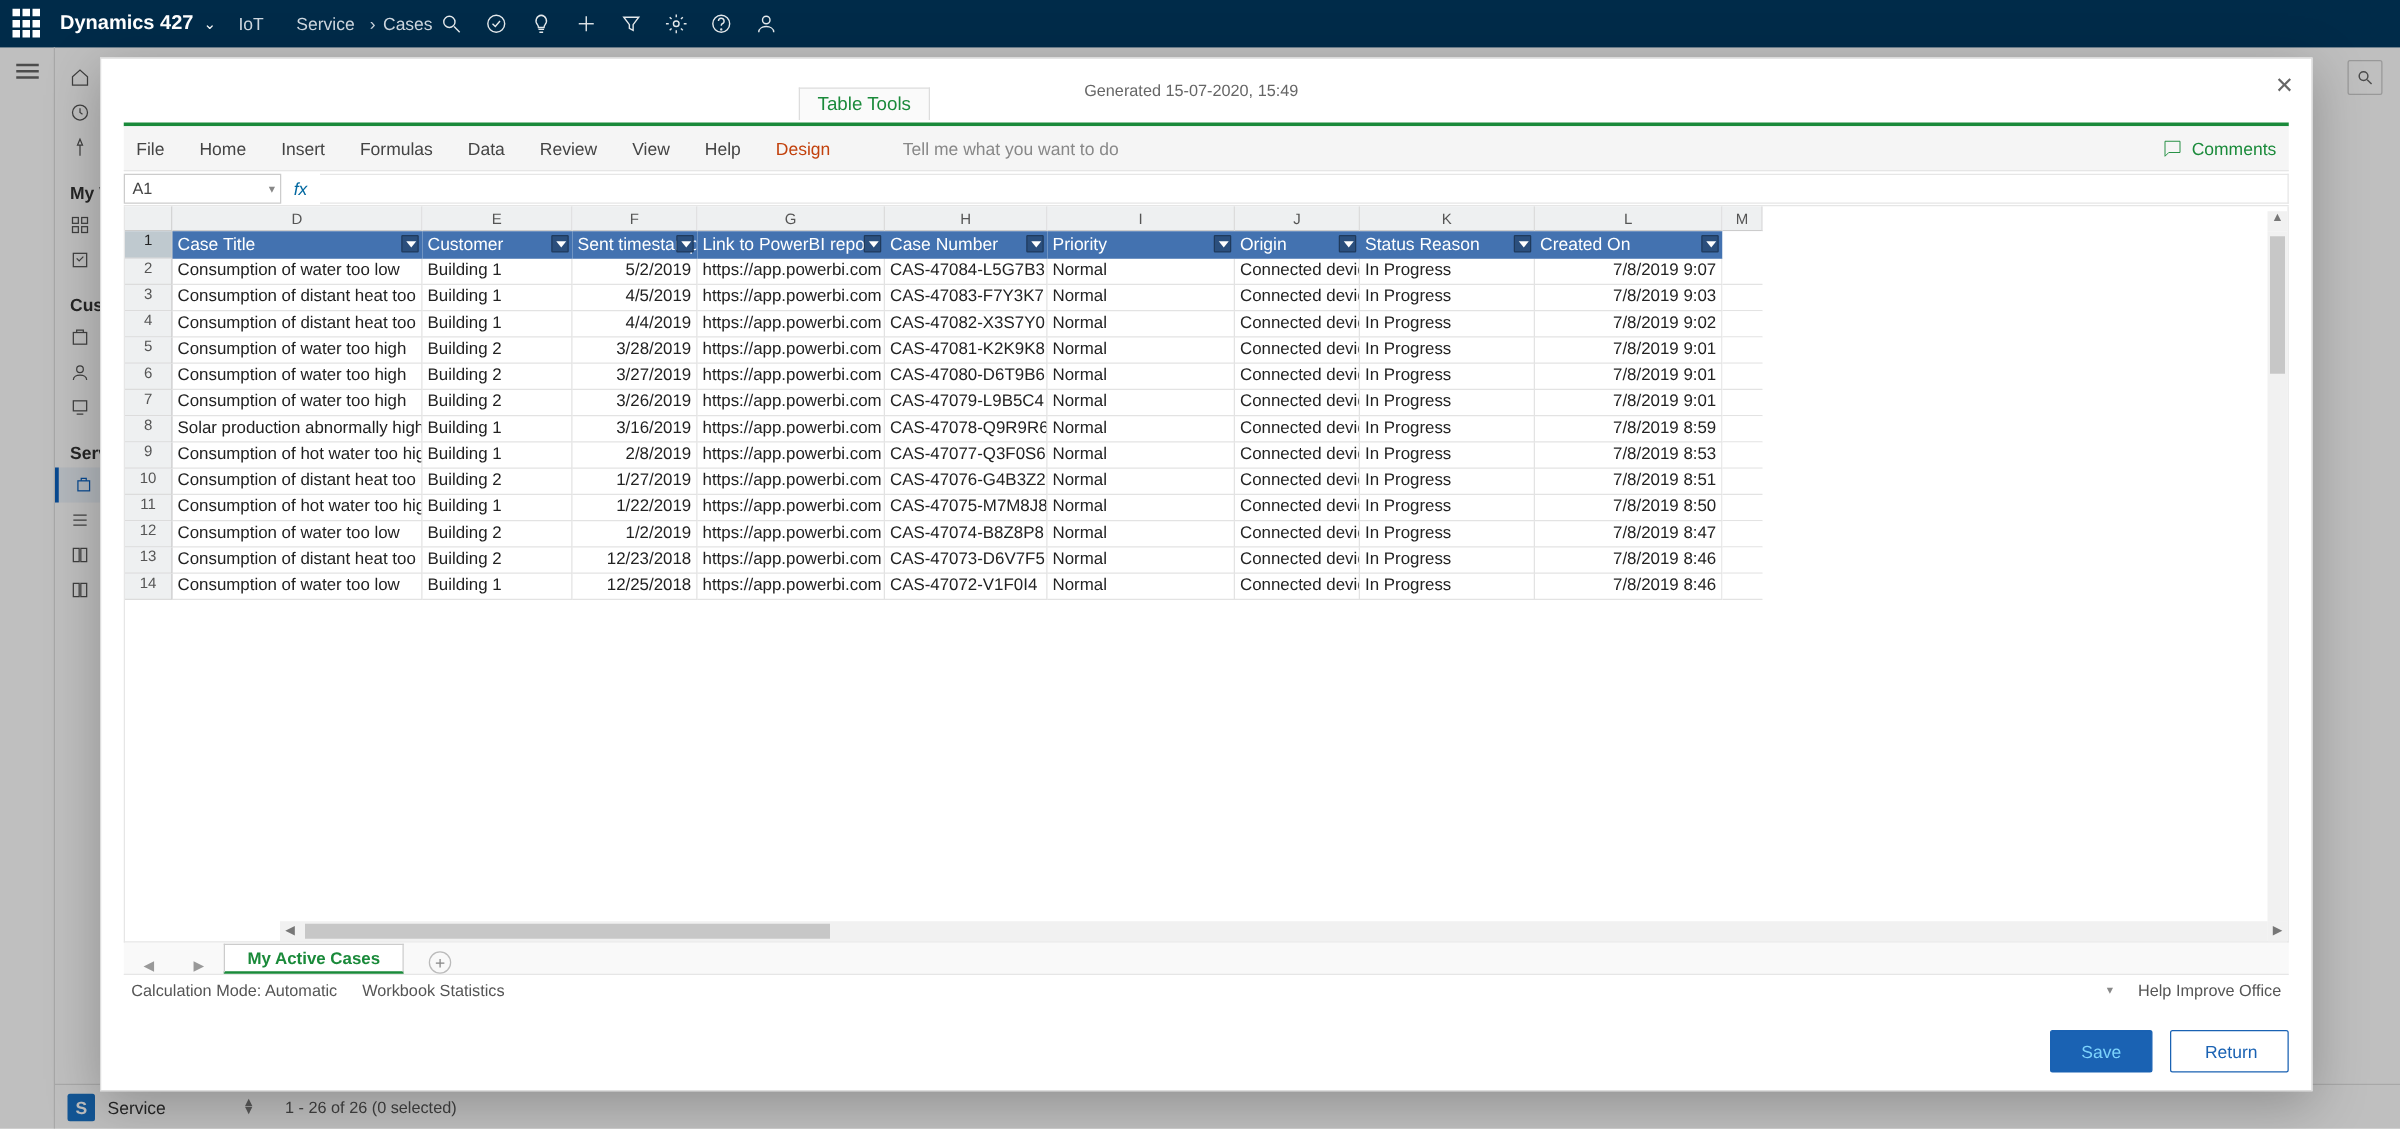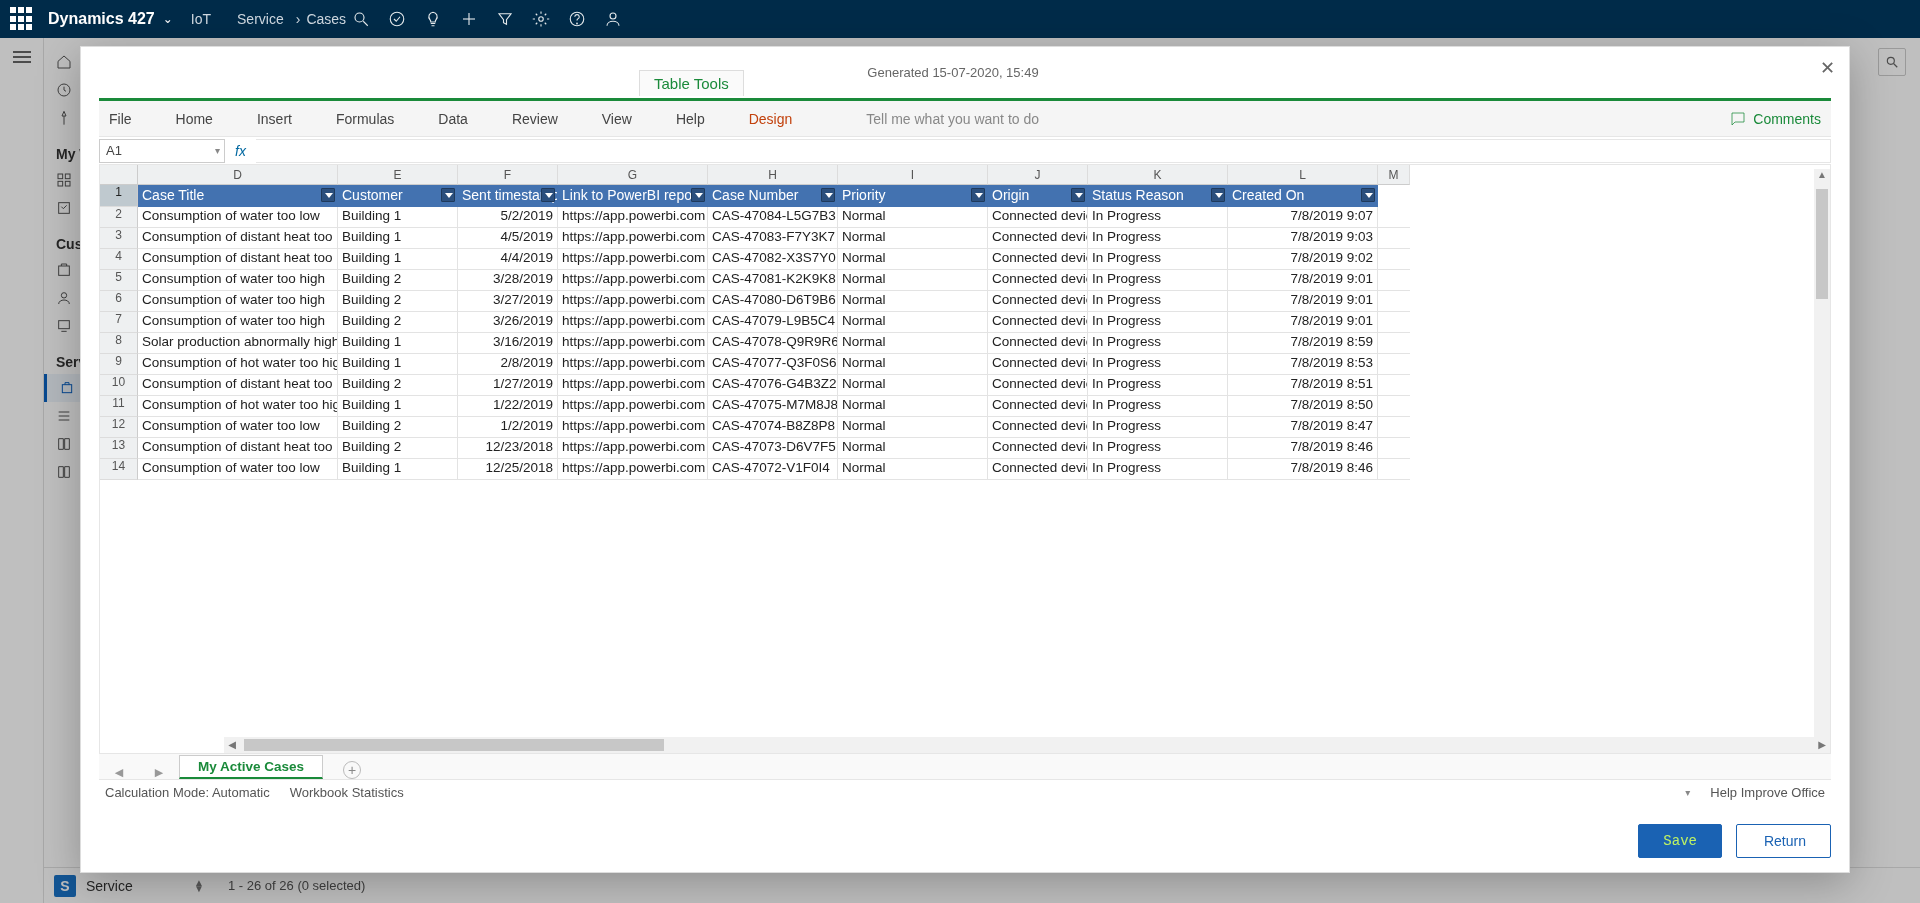--- a/index.html
+++ b/index.html
@@ -40,21 +40,21 @@
   .main .footer { position:absolute; left:0; right:0; bottom:0; height:36px; border-top:1px solid #e1e1e1; display:flex; align-items:center; padding:0 14px; color:#555; font-size:13px;}
   
   .dimmer { position:absolute; top:38px; left:0; right:0; bottom:0; background:rgba(0,0,0,.25);}
   
   .modal { position:absolute; top:46px; left:80px; right:70px; bottom:30px; background:#fff; border:1px solid #ddd; box-shadow:0 10px 40px rgba(0,0,0,.25); display:flex; flex-direction:column; padding:12px 18px 14px;}
   .modal .close { position:absolute; top:10px; right:14px; cursor:pointer; color:#666; font-size:18px;}
   .modal .gen { text-align:center; color:#666; font-size:13px; margin-top:6px; margin-right:24px;}
   .ribbon-tabs { position:relative; margin-top:18px;}
   .ribbon-tabs .context { position:absolute; top:-28px; left:540px; color:#1a8a3a; font-size:15px; padding:4px 14px; border:1px solid #ddd; border-bottom:none; background:#fafafa;}
   .ribbon-tabs .greenbar { height:3px; background:#1a8a3a; }
-  .ribbon-row { background:#f5f5f5; border-bottom:1px solid #e6e6e6; display:flex; align-items:center; height:36px; padding:0 10px; gap:44px; color:#444;text-align:right;}
+  .ribbon-row { background:#f5f5f5; border-bottom:1px solid #e6e6e6; display:flex; align-items:center; height:36px; padding:0 10px; gap:28px; color:#444;text-align:right;}
   .ribbon-row .tab { cursor:pointer;}
   .ribbon-row .design { color:#c2410c;}
   .ribbon-row .tell { color:#888; margin-left:30px;}
   .ribbon-row .comments { margin-left:auto; color:#1a8a3a; display:flex; align-items:center; gap:6px; cursor:pointer;}
   .ribbon-row .comments svg{ stroke:#1a8a3a; fill:none; width:18px; height:18px;}
   .namebar { display:flex; align-items:center; height:28px; border-bottom:1px solid #e6e6e6;}
   .namebar .namebox { width:126px; height:24px; border:1px solid #ccc; display:flex; align-items:center; padding:0 6px; font-size:13px; color:#444; position:relative;}
   .namebar .namebox .dd{ position:absolute; right:4px; font-size:10px; color:#888;}
   .namebar .fx { margin:0 10px; font-style:italic; color:#0369a1;}
   .namebar .formula { flex:1; height:24px; border:1px solid #e6e6e6; border-left:none;}
@@ -82,21 +82,21 @@
   .hscroll .arr.r{ right:-16px; background:#f1f1f1;}
   
   .sheetbar { height:26px; display:flex; align-items:flex-end; border-bottom:1px solid #e6e6e6; background:#f9f9f9;}
   .sheetbar .nav { width:40px; text-align:center; color:#999; font-size:11px;}
   .sheetbar .tab { padding:3px 18px; border:1px solid #ccc; border-bottom:2px solid #1a8a3a; background:#fff; color:#1a8a3a; font-weight:600; font-size:13.5px;}
   .sheetbar .add { margin-left:20px; width:18px; height:18px; border:1px solid #bbb; border-radius:50%; display:flex; align-items:center; justify-content:center; color:#888; font-size:14px; cursor:pointer;}
   .statusbar { height:24px; display:flex; align-items:center; gap:20px; color:#555; font-size:13px; padding:0 6px;}
   .statusbar .right { margin-left:auto; display:flex; gap:20px; align-items:center;}
   .dlg-buttons { margin-top:auto; display:flex; justify-content:flex-end; gap:14px; padding-top:20px;}
   .btn { padding:8px 24px; font-size:14px; cursor:pointer; border-radius:2px;}
-  .btn.primary { background:#1a62b3; color:#bef264; border:1px solid #1a62b3;font-family:Liberation Mono, monospace;}
+  .btn.primary { background:#1a62b3; color:#7dd3fc; border:1px solid #1a62b3;}
   .btn.secondary { background:#fff; color:#1a62b3; border:1px solid #1a62b3;padding-left:27px;}
 </style>
 </head>
 <body>
 
 <div class="topbar">
   <div class="waffle">
       <span></span>
       <span></span>
       <span></span>

